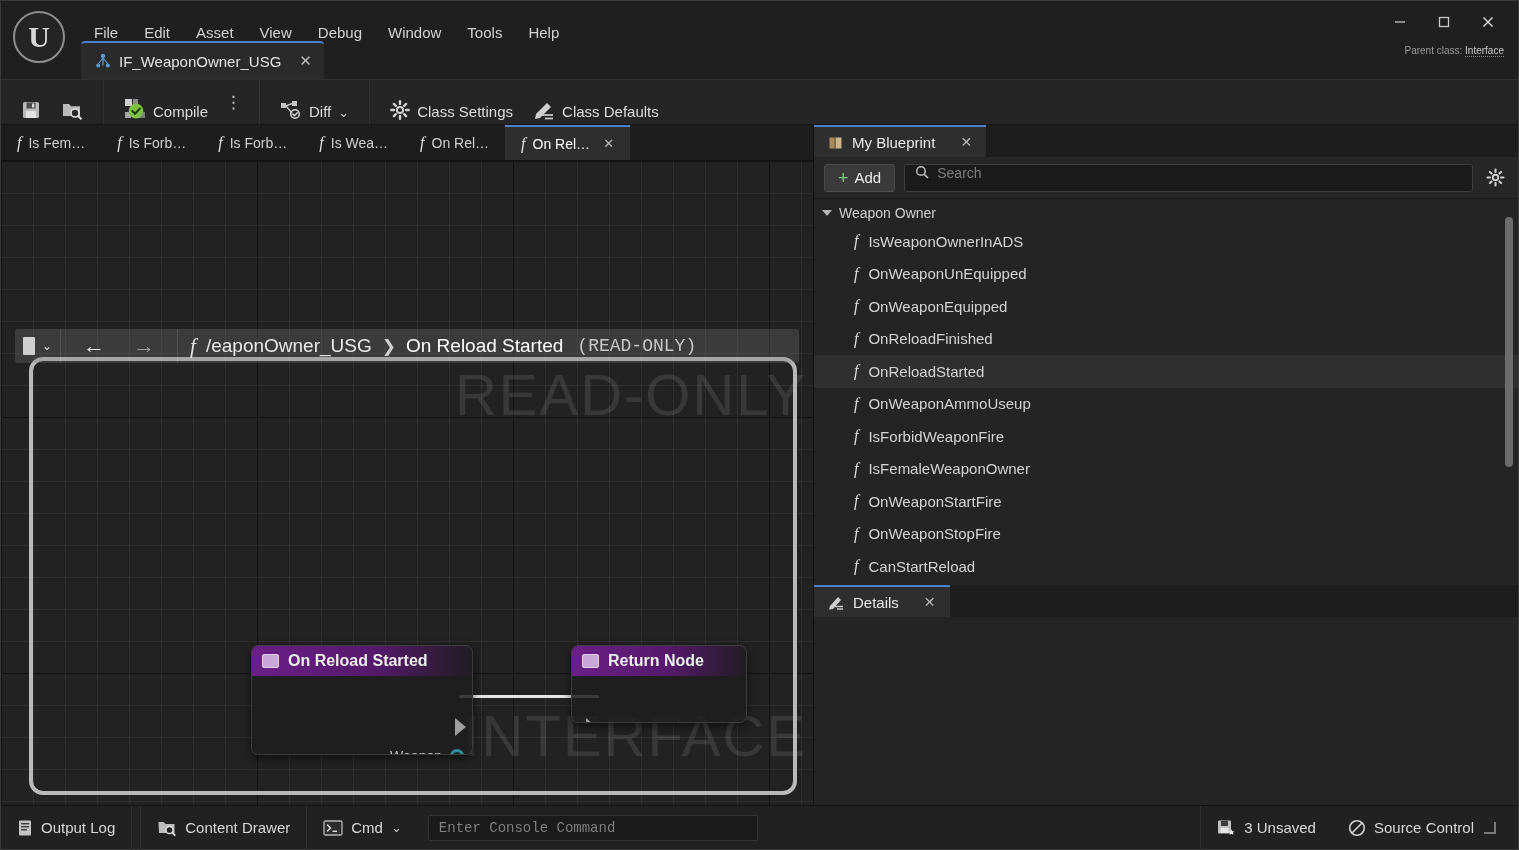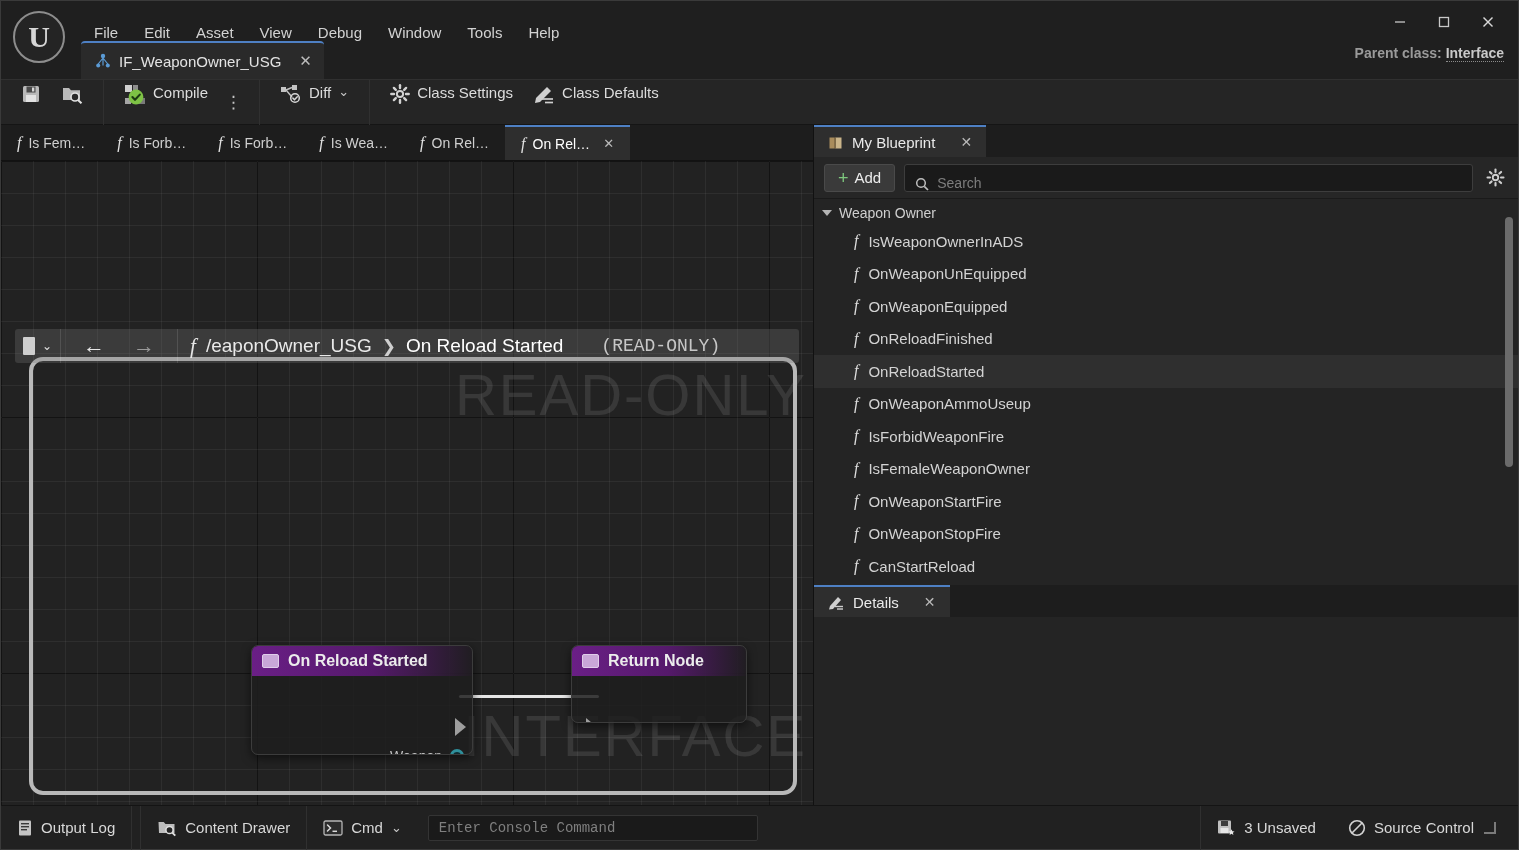--- a/index.html
+++ b/index.html
@@ -60,21 +60,21 @@
     position: absolute; right: 8px; top: 6px;
     display: flex; align-items: center; gap: 0px;
   }
   .winbtn {
     width: 44px; height: 30px; display: flex;
     align-items: center; justify-content: center;
     color: #c8c8c8; font-size: 15px; cursor: default;
   }
   .parentclass {
     position: absolute; right: 14px; top: 44px;
-    color: #9a9a9a; font-size: 14px; font-weight: bold;
+    color: #9a9a9a; font-size: 10px;
   }
   .parentclass .pc-link {
     color: #c9c9c9;
     border-bottom: 1px dotted #8b8b8b;
     cursor: pointer;
   }
 
   
   .toolbar {
     height: 46px; flex: 0 0 46px;
@@ -82,21 +82,21 @@
     border-top: 1px solid #303030;
     border-bottom: 1px solid #151515;
     display: flex; align-items: center;
   }
   .tb-group {
     display: flex; align-items: center; height: 46px;
     border-right: 1px solid #303030;
     padding: 0 10px;
   }
   .tb-btn {
-    display: flex; align-items: flex-start; gap: 7px;
+    display: flex; align-items: flex-end; gap: 7px;
     height: 36px; padding: 0 10px; border-radius: 3px;
     color: #dcdcdc; font-size: 15px; cursor: default;
   }
   .tb-kebab {
     color: #c5c5c5; font-size: 17px; letter-spacing: 0;
     padding: 0 7px; cursor: default; line-height: 1;
   }
 
   
   .body {
@@ -160,21 +160,21 @@
   .bc-seg { display: flex; align-items: center; height: 34px; padding: 0 8px;
             border-right: 1px solid rgba(255,255,255,0.12); }
   .bc-seg.nob { border-right: none; }
   .bc-arrow { color: #e8e8e8; font-size: 22px; padding: 0 14px; cursor: default; line-height: 1;}
   .bc-path { display: flex; align-items: center; gap: 10px; padding-left: 12px; }
   .bc-path .fx { font-family: "Liberation Serif", serif; font-style: italic;
                  font-size: 21px; color: #e6e6e6; }
   .bc-name { color: #e9e9e9; font-size: 19px; }
   .bc-sep { color: #cfcfcf; font-size: 17px; }
   .bc-cur { color: #ffffff; font-size: 19px; }
-  .bc-ro { color: #c7c7c7; font-size: 18px; margin-left: 28px; font-family: "Liberation Mono", monospace;}
+  .bc-ro { color: #c7c7c7; font-size: 18px; margin-left: 4px; font-family: "Liberation Mono", monospace;}
   .bc-pin { width: 12px; height: 18px; background: #cfcfcf; border-radius: 1px; }
   .bc-caret { color: #e0e0e0; font-size: 12px; margin-left: 7px; }
 
   
   .node {
     position: absolute; border-radius: 7px;
     background: rgba(30,30,30,0.86);
     border: 1px solid #3c3c3c;
     box-shadow: 0 3px 10px rgba(0,0,0,0.55);
     overflow: hidden;
@@ -233,21 +233,21 @@
     border-bottom: 1px solid #1a1a1a;
   }
   .add-btn {
     display: flex; align-items: center; gap: 6px;
     height: 28px; padding: 0 13px; border-radius: 3px;
     background: #3a3a3a; border: 1px solid #4a4a4a;
     color: #ececec; font-size: 15px; cursor: default;
   }
   .add-btn .plus { color: #7ec87e; font-size: 18px; line-height: 1; }
   .search-box {
-    flex: 1 1 auto; height: 28px; display: flex; align-items: flex-end;
+    flex: 1 1 auto; height: 28px; display: flex; align-items: flex-start;
     gap: 8px; padding: 0 10px; border-radius: 3px;
     background: #1a1a1a; border: 1px solid #3d3d3d;
   }
   .search-box input {
     flex: 1; background: transparent; border: none; outline: none;
     color: #dcdcdc; font-size: 14px; font-family: "Liberation Sans", sans-serif;
   }
   .search-box input::placeholder { color: #7d7d7d; }
   .gear-btn { width: 26px; height: 26px; display:flex; align-items:center; justify-content:center; cursor: default;}
 

